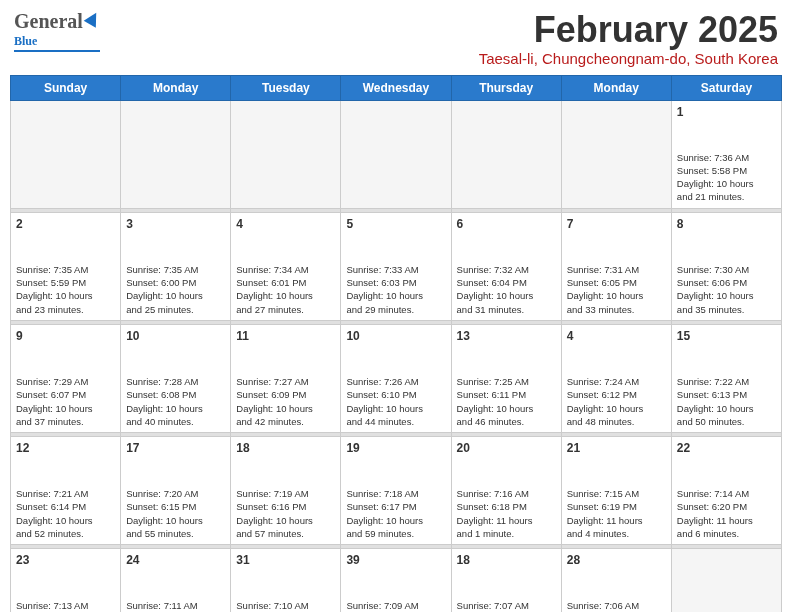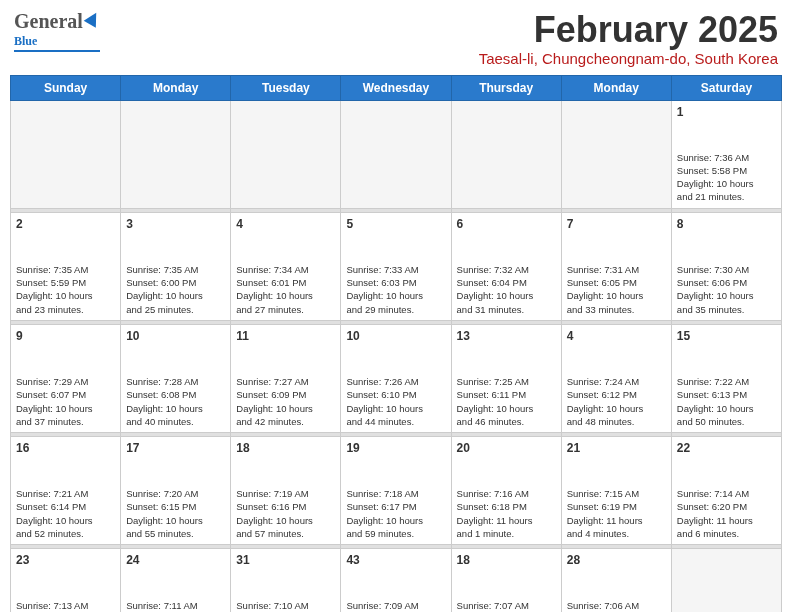--- a/index.html
+++ b/index.html
@@ -211,21 +211,21 @@
         <td style="height: 4px; padding: 0px; background: rgb(224, 224, 224);"></td>
         <td style="height: 4px; padding: 0px; background: rgb(224, 224, 224);"></td>
         <td style="height: 4px; padding: 0px; background: rgb(224, 224, 224);"></td>
         <td style="height: 4px; padding: 0px; background: rgb(224, 224, 224);"></td>
         <td style="height: 4px; padding: 0px; background: rgb(224, 224, 224);"></td>
         <td style="height: 4px; padding: 0px; background: rgb(224, 224, 224);"></td>
         <td style="height: 4px; padding: 0px; background: rgb(224, 224, 224);"></td>
       </tr>
       <tr>
         <td>
-          <span class="day-number">16</span>
+          <span class="day-number">12</span>
           <div class="day-info">Sunrise: 7:21 AM<br>Sunset: 6:14 PM<br>Daylight: 10 hours<br>and 52 minutes.</div>
         </td>
         <td>
           <span class="day-number">17</span>
           <div class="day-info">Sunrise: 7:20 AM<br>Sunset: 6:15 PM<br>Daylight: 10 hours<br>and 55 minutes.</div>
         </td>
         <td>
           <span class="day-number">18</span>
           <div class="day-info">Sunrise: 7:19 AM<br>Sunset: 6:16 PM<br>Daylight: 10 hours<br>and 57 minutes.</div>
         </td>
@@ -262,21 +262,21 @@
         </td>
         <td>
           <span class="day-number">24</span>
           <div class="day-info">Sunrise: 7:11 AM<br>Sunset: 6:22 PM<br>Daylight: 11 hours<br>and 10 minutes.</div>
         </td>
         <td>
           <span class="day-number">31</span>
           <div class="day-info">Sunrise: 7:10 AM<br>Sunset: 6:23 PM<br>Daylight: 11 hours<br>and 13 minutes.</div>
         </td>
         <td>
-          <span class="day-number">43</span>
+          <span class="day-number">39</span>
           <div class="day-info">Sunrise: 7:09 AM<br>Sunset: 6:24 PM<br>Daylight: 11 hours<br>and 15 minutes.</div>
         </td>
         <td>
           <span class="day-number">18</span>
           <div class="day-info">Sunrise: 7:07 AM<br>Sunset: 6:25 PM<br>Daylight: 11 hours<br>and 17 minutes.</div>
         </td>
         <td>
           <span class="day-number">28</span>
           <div class="day-info">Sunrise: 7:06 AM<br>Sunset: 6:26 PM<br>Daylight: 11 hours<br>and 20 minutes.</div>
         </td>

